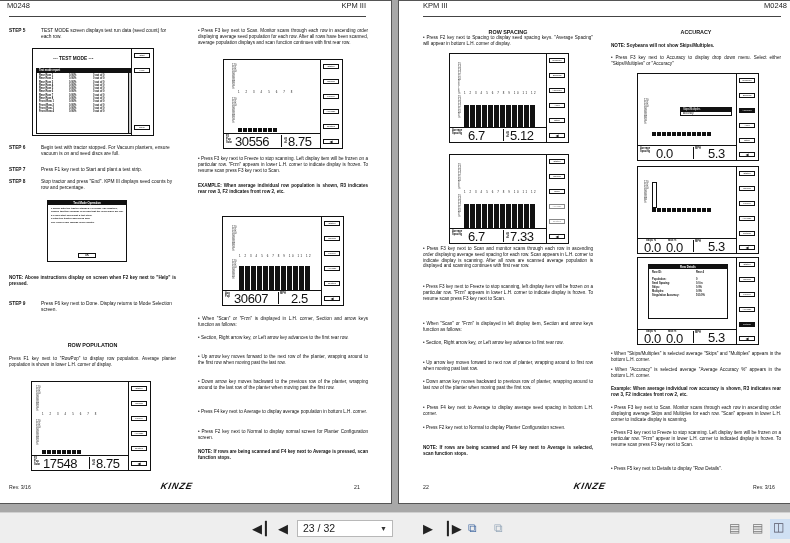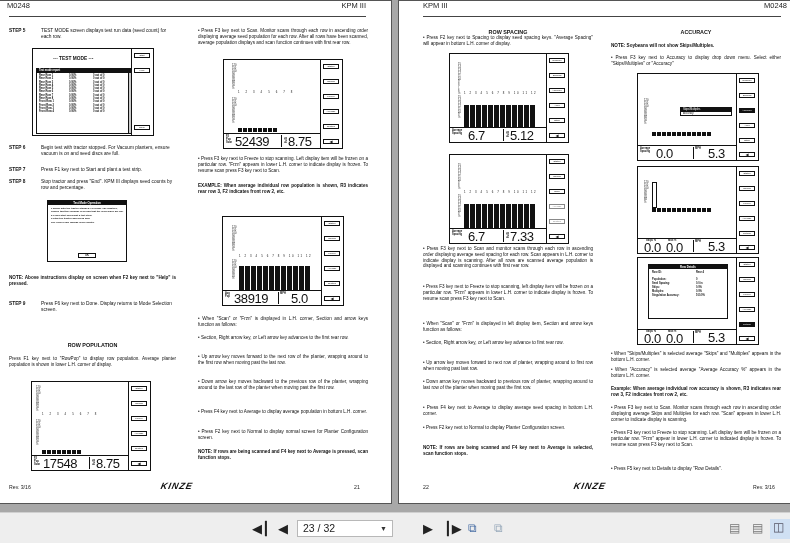--- a/index.html
+++ b/index.html
@@ -145,21 +145,21 @@
           <div class="bar" style="width:4px;height:4px"></div>
           <div class="bar" style="width:4px;height:4px"></div>
           <div class="bar" style="width:4px;height:4px"></div>
           <div class="bar" style="width:4px;height:4px"></div>
           <div class="bar" style="width:4px;height:4px"></div>
           <div class="bar" style="width:4px;height:4px"></div>
           <div class="bar" style="width:4px;height:4px"></div>
       </div>
       <div class="botbar">
         <div class="lbl" style="left:2px;top:1px;width:6px">F2 Pop Scan</div>
-        <div class="big" style="left:11px;top:1px">52439</div>
+        <div class="big" style="left:11px;top:1px">30556</div>
         <div class="vsep" style="left:57px"></div>
         <div class="lbl" style="left:59px;top:3px;writing-mode:vertical-rl">MPH</div>
         <div class="big" style="left:64px;top:1px">8.75</div>
       </div>
       <div class="side">
         <div class="sbtn" style="top:4px">Status</div>
         <div class="sbtn" style="top:19px">Normal</div>
         <div class="sbtn" style="top:34px">Freeze</div>
         <div class="sbtn" style="top:49px">Average</div>
         <div class="sbtn" style="top:64px">Section</div>
@@ -183,24 +183,24 @@
           <div class="bar" style="width:5px;height:24px"></div>
           <div class="bar" style="width:5px;height:24px"></div>
           <div class="bar" style="width:5px;height:24px"></div>
           <div class="bar" style="width:5px;height:24px"></div>
           <div class="bar" style="width:5px;height:24px"></div>
           <div class="bar" style="width:5px;height:24px"></div>
           <div class="bar" style="width:5px;height:24px"></div>
       </div>
       <div class="botbar">
         <div class="lbl" style="left:2px;top:1px;width:6px">Avg Pop</div>
-        <div class="big" style="left:11px;top:1px">38919</div>
+        <div class="big" style="left:11px;top:1px">30607</div>
         <div class="vsep" style="left:55px"></div>
         <div class="lbl" style="left:57px;top:1px">MPH</div>
-        <div class="big" style="left:68px;top:1px">5.0</div>
+        <div class="big" style="left:68px;top:1px">2.5</div>
       </div>
       <div class="side">
         <div class="sbtn" style="top:4px">Status</div>
         <div class="sbtn" style="top:19px">Normal</div>
         <div class="sbtn" style="top:34px">Freeze</div>
         <div class="sbtn" style="top:49px">Average</div>
         <div class="sbtn" style="top:64px">Section</div>
         <div class="sbtn" style="top:79px;font-size:4px;line-height:3px">◀</div>
       </div>
     </div>

